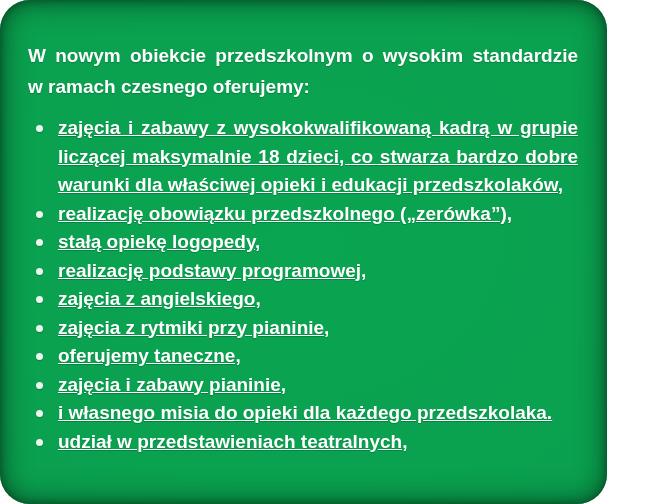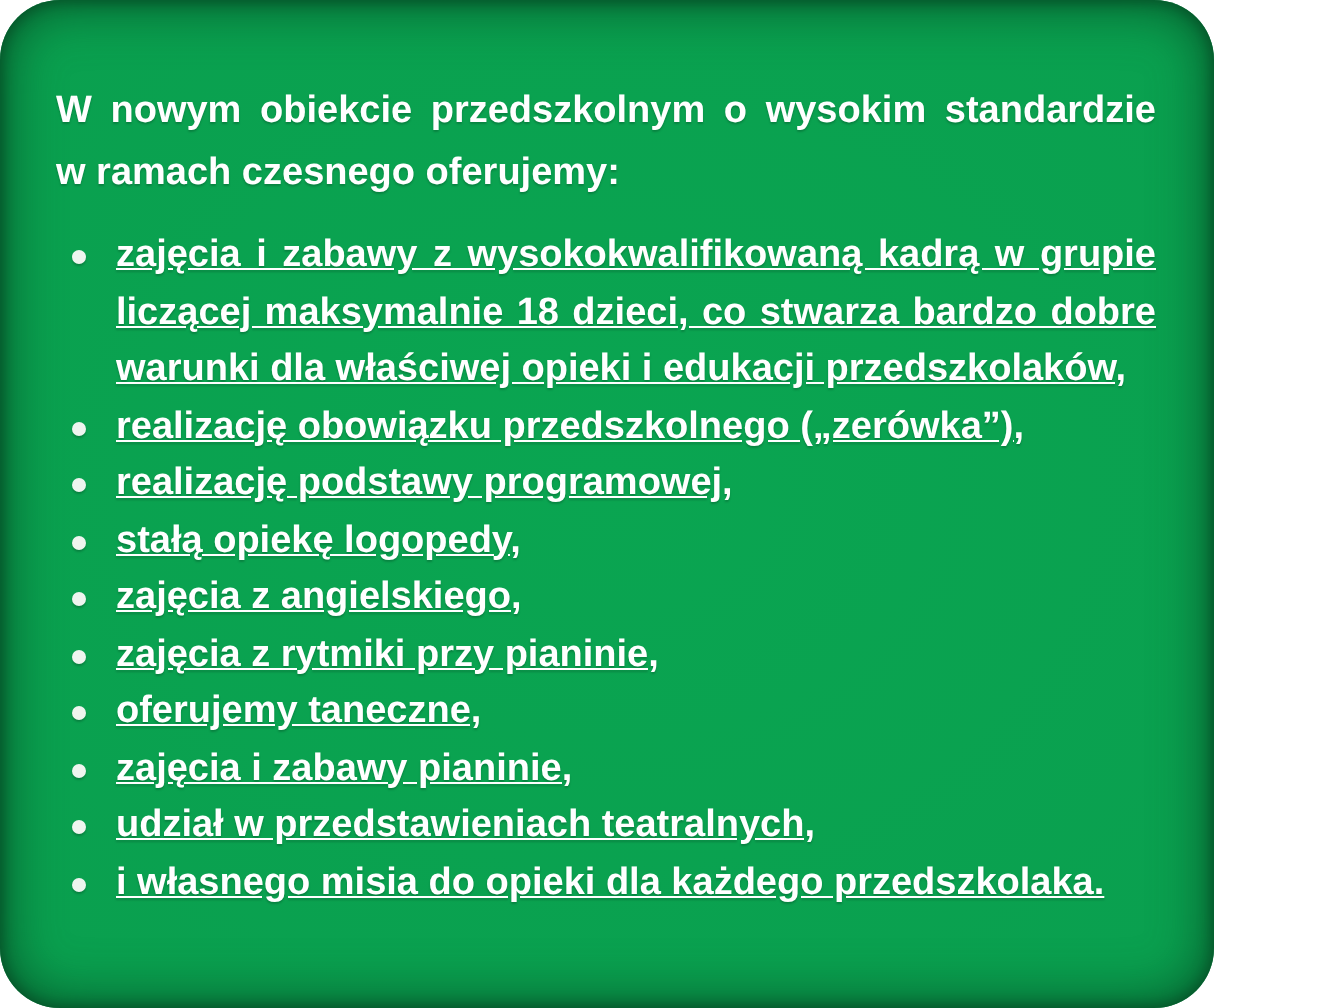--- a/index.html
+++ b/index.html
@@ -74,44 +74,44 @@
     <li>
       <span class="bullet-dot"></span>
       <span class="item-text">zajęcia i zabawy z wysokokwalifikowaną kadrą w&nbsp;grupie liczącej maksymalnie 18 dzieci, co stwarza bardzo dobre warunki dla właściwej opieki i edukacji przedszkolaków,</span>
     </li>
     <li>
       <span class="bullet-dot"></span>
       <span class="item-text">realizację obowiązku przedszkolnego („zerówka”),</span>
     </li>
     <li>
       <span class="bullet-dot"></span>
-      <span class="item-text">realizację podstawy programowej,</span>
+      <span class="item-text">stałą opiekę logopedy,</span>
     </li>
     <li>
       <span class="bullet-dot"></span>
-      <span class="item-text">stałą opiekę logopedy,</span>
+      <span class="item-text">realizację podstawy programowej,</span>
     </li>
     <li>
       <span class="bullet-dot"></span>
       <span class="item-text">zajęcia z angielskiego,</span>
     </li>
     <li>
       <span class="bullet-dot"></span>
       <span class="item-text">zajęcia z rytmiki przy pianinie,</span>
     </li>
     <li>
       <span class="bullet-dot"></span>
       <span class="item-text">oferujemy taneczne,</span>
     </li>
     <li>
       <span class="bullet-dot"></span>
       <span class="item-text">zajęcia i zabawy pianinie,</span>
     </li>
     <li>
       <span class="bullet-dot"></span>
-      <span class="item-text">udział w przedstawieniach teatralnych,</span>
+      <span class="item-text">i własnego misia do opieki dla każdego przedszkolaka.</span>
     </li>
     <li>
       <span class="bullet-dot"></span>
-      <span class="item-text">i własnego misia do opieki dla każdego przedszkolaka.</span>
+      <span class="item-text">udział w przedstawieniach teatralnych,</span>
     </li>
   </ul>
 </div>
 
 </body></html>

